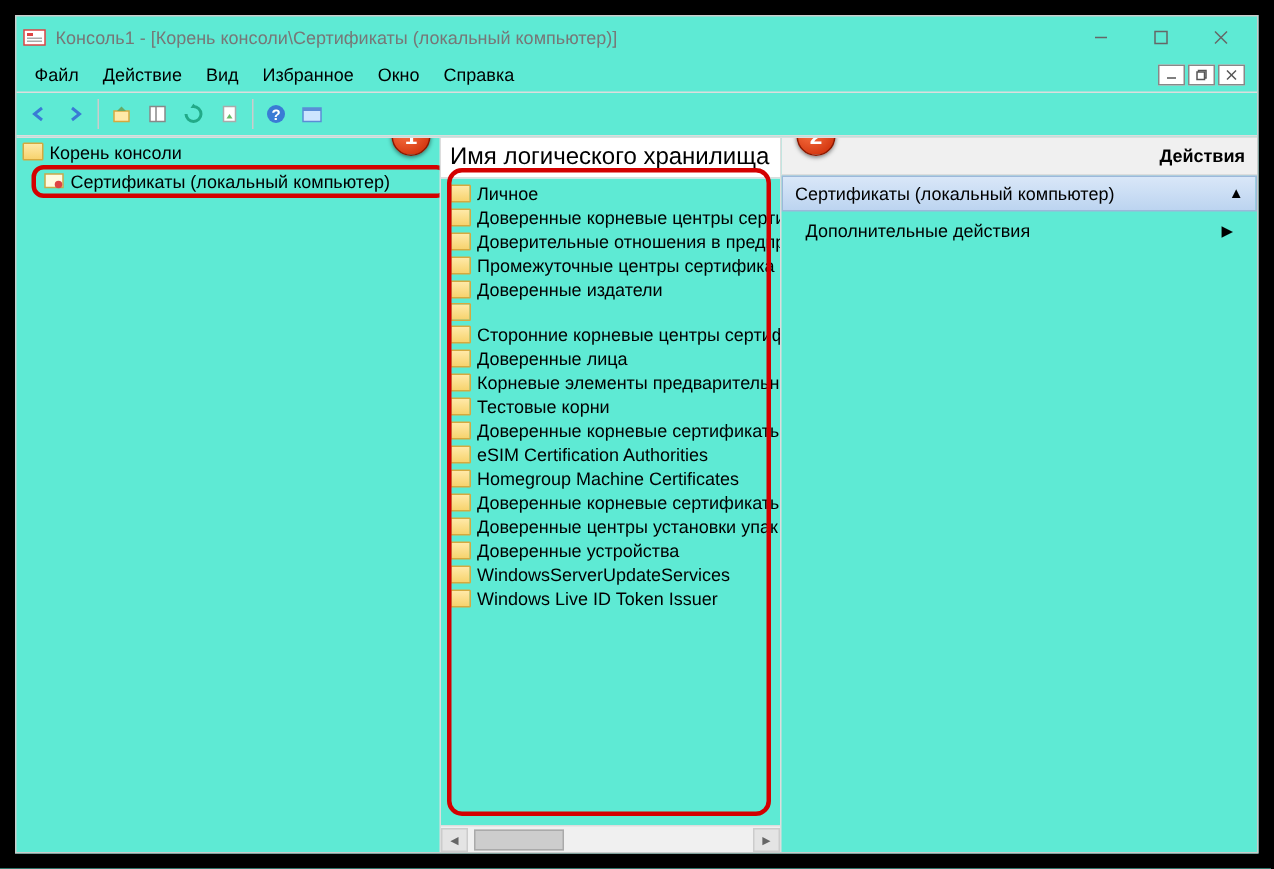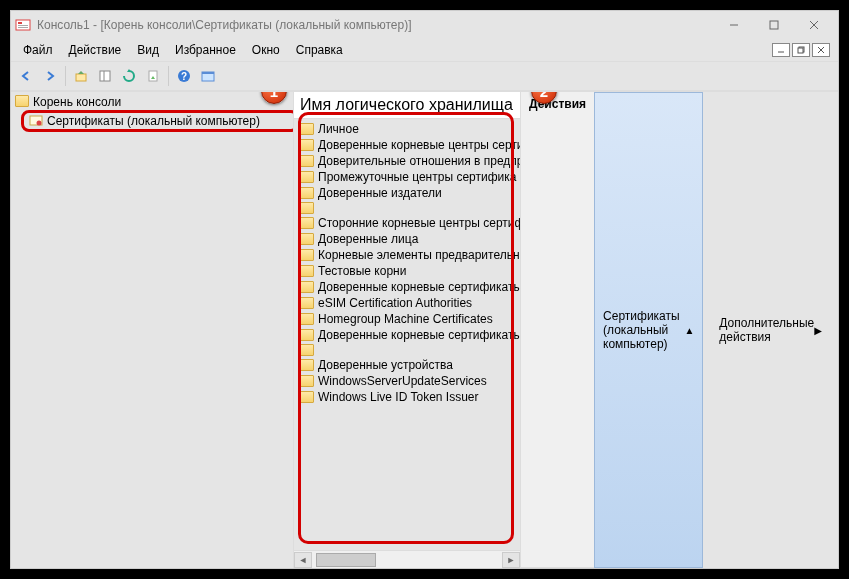--- a/index.html
+++ b/index.html
@@ -1,17 +1,17 @@
 <!DOCTYPE html>
 <html><head>
 <meta charset="utf-8">
 <style>
 * { box-sizing: border-box; margin: 0; padding: 0; font-family: 'Segoe UI', Tahoma, sans-serif; }
 body { background: #000; padding: 10px; }
-.window { width: 829px; height: 559px; background: #e5e5e5; border: 1px solid #ccc; display: flex; flex-direction: column; }
+.window { width: 829px; height: 559px; background: #5eead4; border: 1px solid #ccc; display: flex; flex-direction: column; }
 .titlebar { height: 28px; display: flex; align-items: center; padding: 0 4px; font-size: 12px; color: #777; }
 .titlebar-icon { width: 16px; height: 16px; margin-right: 6px; display: flex; align-items: center; justify-content: center; }
 .titlebar-text { flex: 1; }
 .winbtns { display: flex; }
 .winbtn { width: 40px; height: 22px; display: flex; align-items: center; justify-content: center; color: #888; font-size: 11px; }
 .menubar { height: 22px; display: flex; align-items: center; padding: 0 4px; font-size: 12px; }
 .menu-item { padding: 2px 8px; cursor: default; }
 .menubar .right-icons { margin-left: auto; display: flex; gap: 2px; padding-right: 4px; }
 .right-icon-box { width: 18px; height: 14px; border: 1px solid #888; background: #fff; }
 .toolbar { height: 30px; border-top: 1px solid #ddd; border-bottom: 1px solid #ddd; display: flex; align-items: center; padding: 0 4px; gap: 2px; }
@@ -27,21 +27,21 @@
 .badge { position: absolute; width: 26px; height: 26px; border-radius: 50%; background: radial-gradient(circle at 35% 30%, #ff7b4a, #c82400); color: #fff; font-weight: bold; display: flex; align-items: center; justify-content: center; font-size: 15px; box-shadow: 0 1px 3px rgba(0,0,0,.5); border: 1px solid #8a1800; z-index: 10; }
 .list-panel { width: 227px; border-right: 1px solid #ddd; font-size: 12px; display: flex; flex-direction: column; position: relative; overflow: hidden; }
 .list-header { background: #fff; border-bottom: 1px solid #ddd; padding: 4px 6px; font-size: 16px; }
 .list-body { flex: 1; overflow: hidden; padding: 2px; }
 .list-item { display: flex; align-items: center; padding: 1px 4px; white-space: nowrap; }
 .highlight-2 { position: absolute; left: 4px; top: 20px; right: 6px; bottom: 24px; border: 3px solid #d30000; border-radius: 10px; pointer-events: none; }
 .scrollbar-h { height: 18px; border-top: 1px solid #ddd; background: #f0f0f0; display: flex; align-items: center; }
 .sb-btn { width: 18px; height: 16px; background: #e4e4e4; border: 1px solid #ccc; display: flex; align-items: center; justify-content: center; font-size: 9px; color: #666; }
 .sb-track { flex: 1; height: 16px; position: relative; }
 .sb-thumb { position: absolute; left: 4px; width: 60px; height: 14px; top: 1px; background: #cdcdcd; border: 1px solid #aaa; }
-.actions-panel { flex: 1; font-size: 12px; display: flex; flex-direction: row; }
+.actions-panel { flex: 1; font-size: 12px; display: flex; flex-direction: column; text-align: right; }
 .actions-header { background: #f0f0f0; border-bottom: 1px solid #ddd; padding: 5px 8px; font-weight: bold; }
 .actions-sel { background: linear-gradient(#d9e7f8, #bcd4f0); border: 1px solid #9cb8da; padding: 4px 8px; margin: 0; display: flex; align-items: center; }
 .actions-sel .arrow { margin-left: auto; font-size: 10px; }
 .actions-item { padding: 6px 16px; display: flex; align-items: center; }
 .actions-item .arrow { margin-left: auto; font-size: 10px; }
 svg { display: block; }
 </style>
 </head>
 <body>
 
@@ -231,20 +231,21 @@
           <div class="list-item">
             <span class="folder-ico"></span>
             <span>Homegroup Machine Certificates</span>
           </div>
           <div class="list-item">
             <span class="folder-ico"></span>
             <span>Доверенные корневые сертификаты</span>
           </div>
           <div class="list-item">
             <span class="folder-ico"></span>
+            <span>Доверенные центры установки упак</span>
           </div>
           <div class="list-item">
             <span class="folder-ico"></span>
             <span>Доверенные устройства</span>
           </div>
           <div class="list-item">
             <span class="folder-ico"></span>
             <span>WindowsServerUpdateServices</span>
           </div>
           <div class="list-item">

